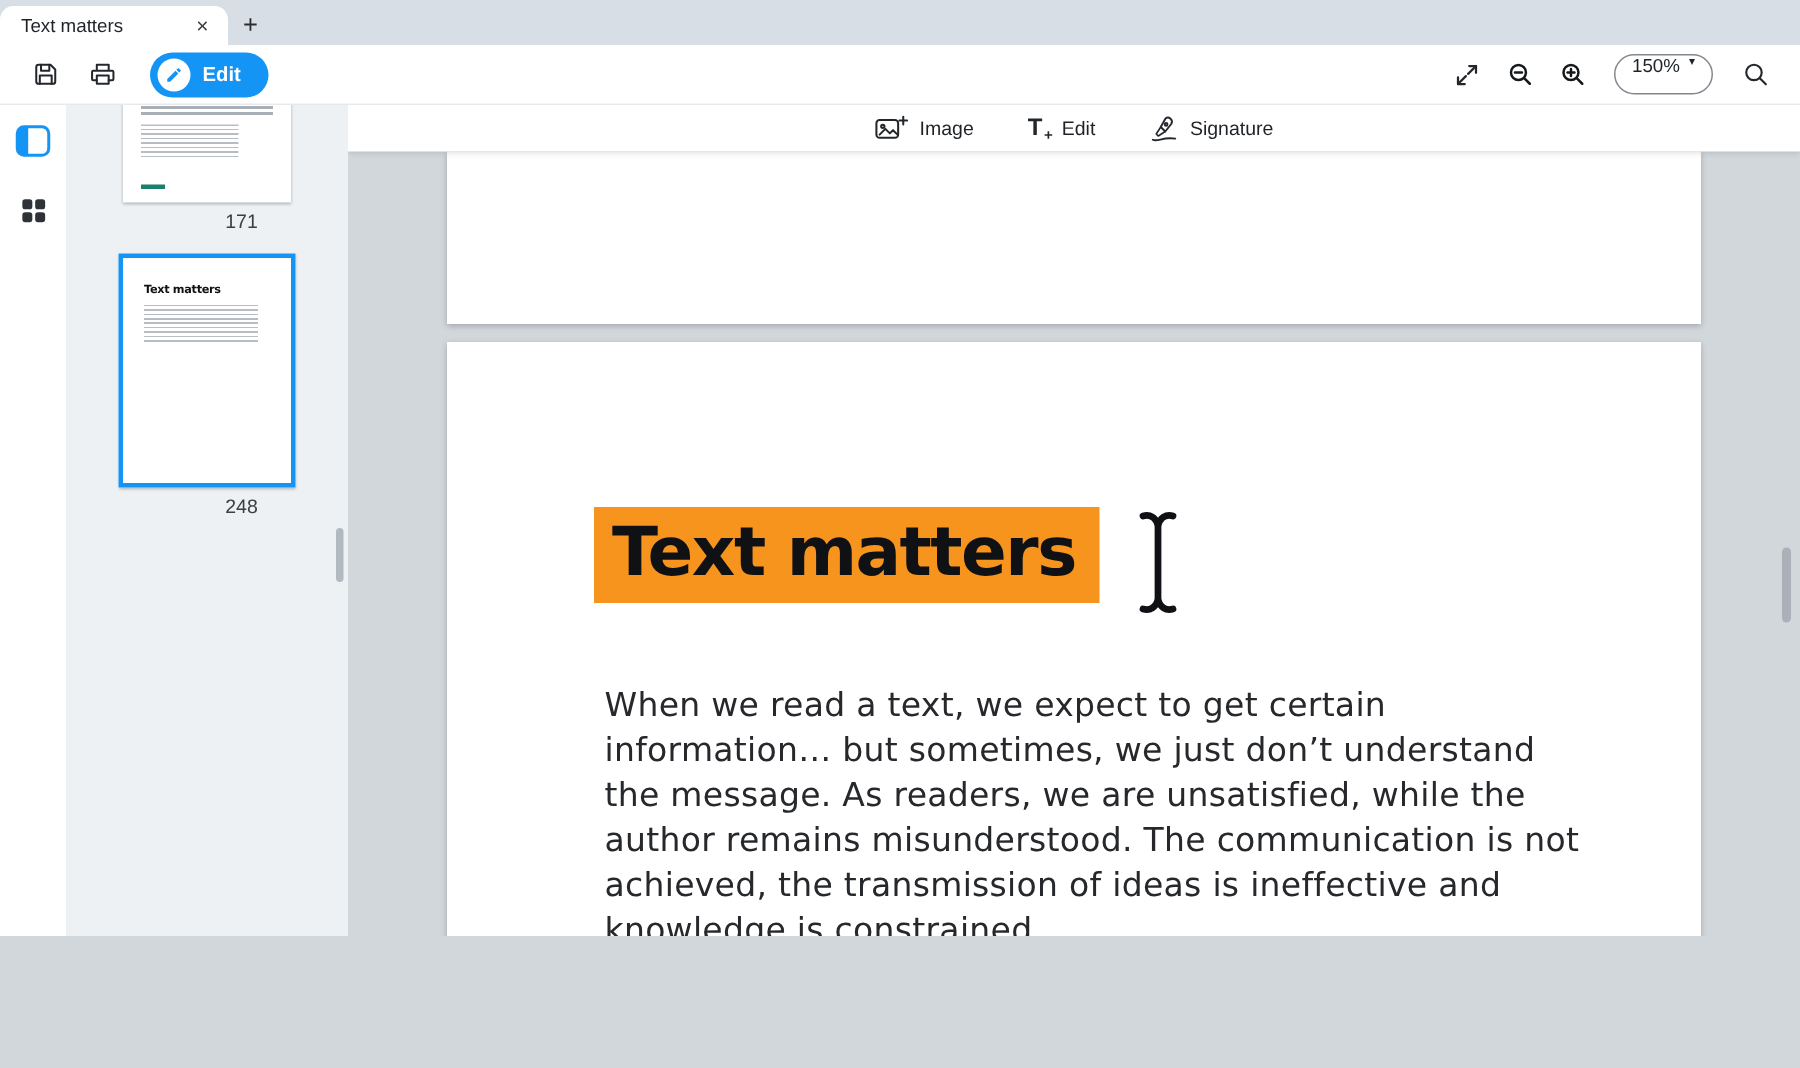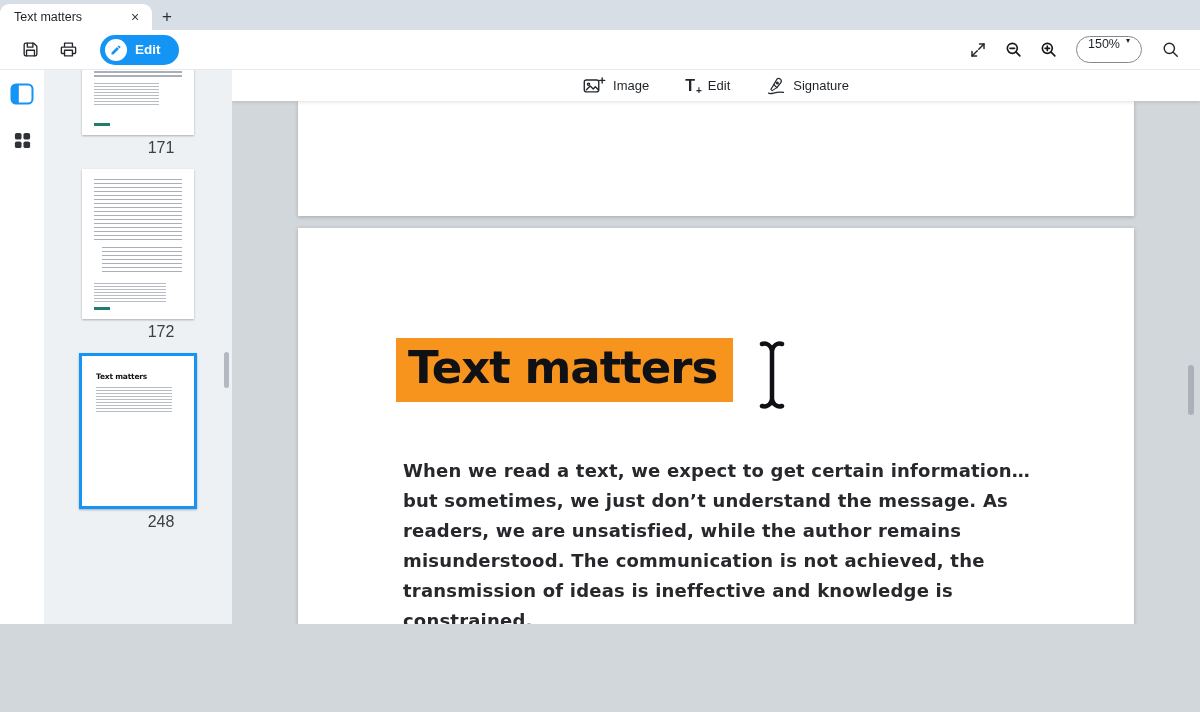--- a/index.html
+++ b/index.html
@@ -50,21 +50,21 @@
   .rail-btn { width:30px; height:30px; border:none; background:transparent; padding:0;
     display:flex; align-items:center; justify-content:center; cursor:pointer; }
 
   
   .thumbs { width:188px; background:#eef1f4; position:relative; overflow:hidden; flex:none; }
   .thumb-list { display:flex; flex-direction:column; align-items:center; margin-top:-85px; gap:14px; }
   .thumb-item { display:flex; flex-direction:column; align-items:center; }
   .thumb { width:112px; height:150px; background:#fff; position:relative;
     box-shadow:0 1px 2px rgba(0,0,0,.28); cursor:pointer; }
   .thumb.selected { width:118px; height:156px; border:3px solid #1494f4; }
-  .thumb-label { margin-top:5px; font-size:16px; color:#3c4043; line-height:15px;margin-left:46px; }
+  .thumb-label { margin-top:5px; font-size:13px; color:#3c4043; line-height:15px;margin-left:46px; }
   .lines { position:absolute;
     background-image:repeating-linear-gradient(to bottom,#a8afb6 0,#a8afb6 1.5px,transparent 1.5px,transparent 4px); }
   .lines-fine { position:absolute;
     background-image:repeating-linear-gradient(to bottom,#b7bdc3 0,#b7bdc3 1px,transparent 1px,transparent 3px); }
   .mini-logo { position:absolute; left:12px; bottom:9px; width:16px; height:3px; background:#1b7f6b; }
   .mini-title { position:absolute; top:16px; left:14px; font-family:"DejaVu Sans",sans-serif;
     font-weight:700; font-size:7.5px; color:#111; letter-spacing:-0.2px; }
   .mini-para { position:absolute; top:31px; left:14px; width:68%; height:26px; }
   .panel-scrollbar { position:absolute; right:3px; top:282px; width:5px; height:36px;
     border-radius:3px; background:#b2b9c0; cursor:pointer; }
@@ -82,21 +82,21 @@
   .page { width:836px; margin:0 auto; background:#fff; box-shadow:0 1px 4px rgba(0,0,0,.22); }
   .page.partial { height:115px; }
   .page.current { margin-top:12px; height:600px; }
 
   .title-row { display:flex; align-items:flex-start; padding:110px 0 0 98px; }
   .doc-title { margin:0; font-family:"DejaVu Sans",sans-serif; font-weight:800; font-size:45px;
     letter-spacing:-1px; color:#101114; line-height:1.12; }
   .hl { background:#f7941e; padding:5px 16px 9px 12px; display:inline-block; }
   .ibeam { margin-left:24px; margin-top:2px; flex:none; }
   .doc-body { margin:46px 0 0 105px; width:655px; font-family:"DejaVu Sans",sans-serif;
-    font-size:18px; line-height:30px; color:#26282b; letter-spacing:.2px;font-weight:bold; }
+    font-size:22px; line-height:30px; color:#26282b; letter-spacing:.2px; }
 
   .main-scrollbar { position:absolute; right:6px; top:295px; width:6px; height:50px;
     border-radius:3px; background:#aab1b8; cursor:pointer; }
 
   svg { display:block; }
 </style>
 </head>
 <body>
 
 <div class="app">
@@ -197,29 +197,20 @@
 
         <div class="thumb-item">
           <div class="thumb">
             <div class="lines" style="top:6px; left:12px; right:12px; height:86px;"></div>
             <div class="lines-fine" style="top:98px; left:12px; width:58%; height:22px;"></div>
             <div class="mini-logo"></div>
           </div>
           <div class="thumb-label">171</div>
         </div>
 
-        <div class="thumb-item">
-          <div class="thumb">
-            <div class="lines" style="top:10px; left:12px; right:12px; height:62px;"></div>
-            <div class="lines" style="top:78px; left:20px; right:12px; height:28px;"></div>
-            <div class="lines-fine" style="top:114px; left:12px; width:64%; height:20px;"></div>
-            <div class="mini-logo"></div>
-          </div>
-          <div class="thumb-label">172</div>
-        </div>
 
         <div class="thumb-item">
           <div class="thumb selected">
             <div class="mini-title">Text matters</div>
             <div class="mini-para lines-fine"></div>
           </div>
           <div class="thumb-label">248</div>
         </div>
 
 

